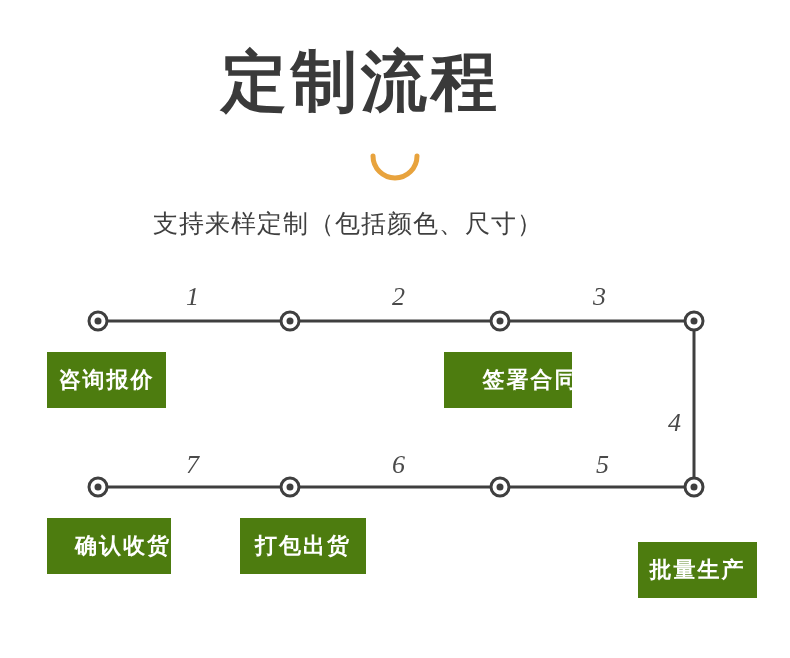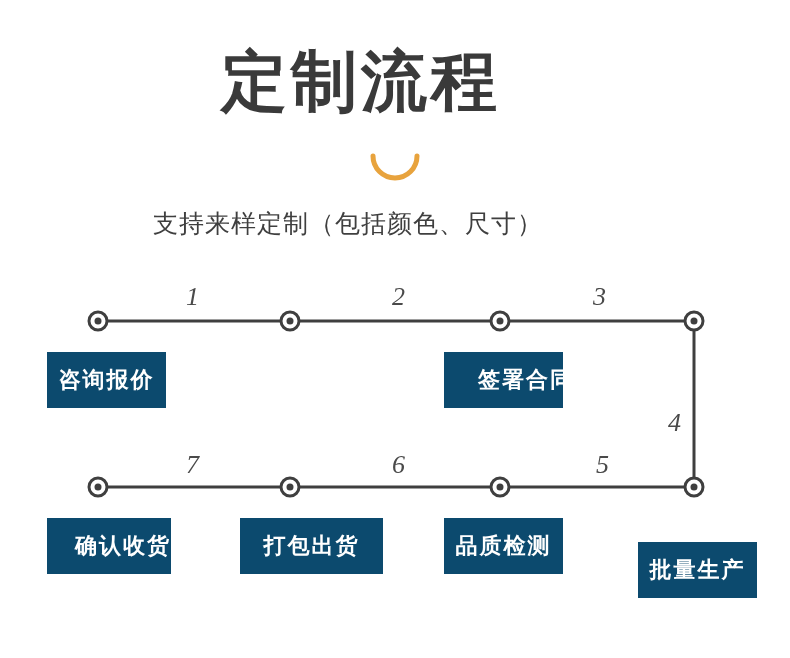--- a/index.html
+++ b/index.html
@@ -76,21 +76,21 @@
     font-style: italic;
     color: #4a4a4a;
     font-family: "Liberation Serif", serif;
     font-weight: normal;
   }
 
   .box {
     position: absolute;
     box-sizing: border-box;
     height: 56px;
-    background: #0c4a6e;
+    background: #4d7c0f;
     color: #ffffff;
     font-size: 22px;
     font-weight: bold;
     letter-spacing: 2px;
     display: flex;
     align-items: center;
     justify-content: center;
     white-space: nowrap;
   }
 </style>
@@ -140,21 +140,20 @@
 
     <div class="step-label" style="left:186px; top:12px;">1</div>
     <div class="step-label" style="left:392px; top:12px;">2</div>
     <div class="step-label" style="left:593px; top:12px;">3</div>
     <div class="step-label" style="left:668px; top:138px;">4</div>
     <div class="step-label" style="left:596px; top:180px;">5</div>
     <div class="step-label" style="left:392px; top:180px;">6</div>
     <div class="step-label" style="left:186px; top:180px;">7</div>
 
     <div class="box" style="left:47px;  top:82px;  width:119px;">咨询报价</div>
-    <div class="box" style="left:444px; top:82px;  width:119px;padding-left:45px;">签署合同</div>
+    <div class="box" style="left:444px; top:82px;  width:128px;padding-left:45px;">签署合同</div>
 
     <div class="box" style="left:47px;  top:248px; width:124px;padding-left:28px;">确认收货</div>
-    <div class="box" style="left:240px; top:248px; width:143px;text-align:right;">打包出货</div>
-    <div class="box" style="left:444px; top:248px; width:119px;">品质检测</div>
+    <div class="box" style="left:240px; top:248px; width:126px;text-align:right;">打包出货</div>
     <div class="box" style="left:638px; top:248px; width:119px;margin-top:24px;">批量生产</div>
 
   </div>
 </div>
 
 </body></html>

